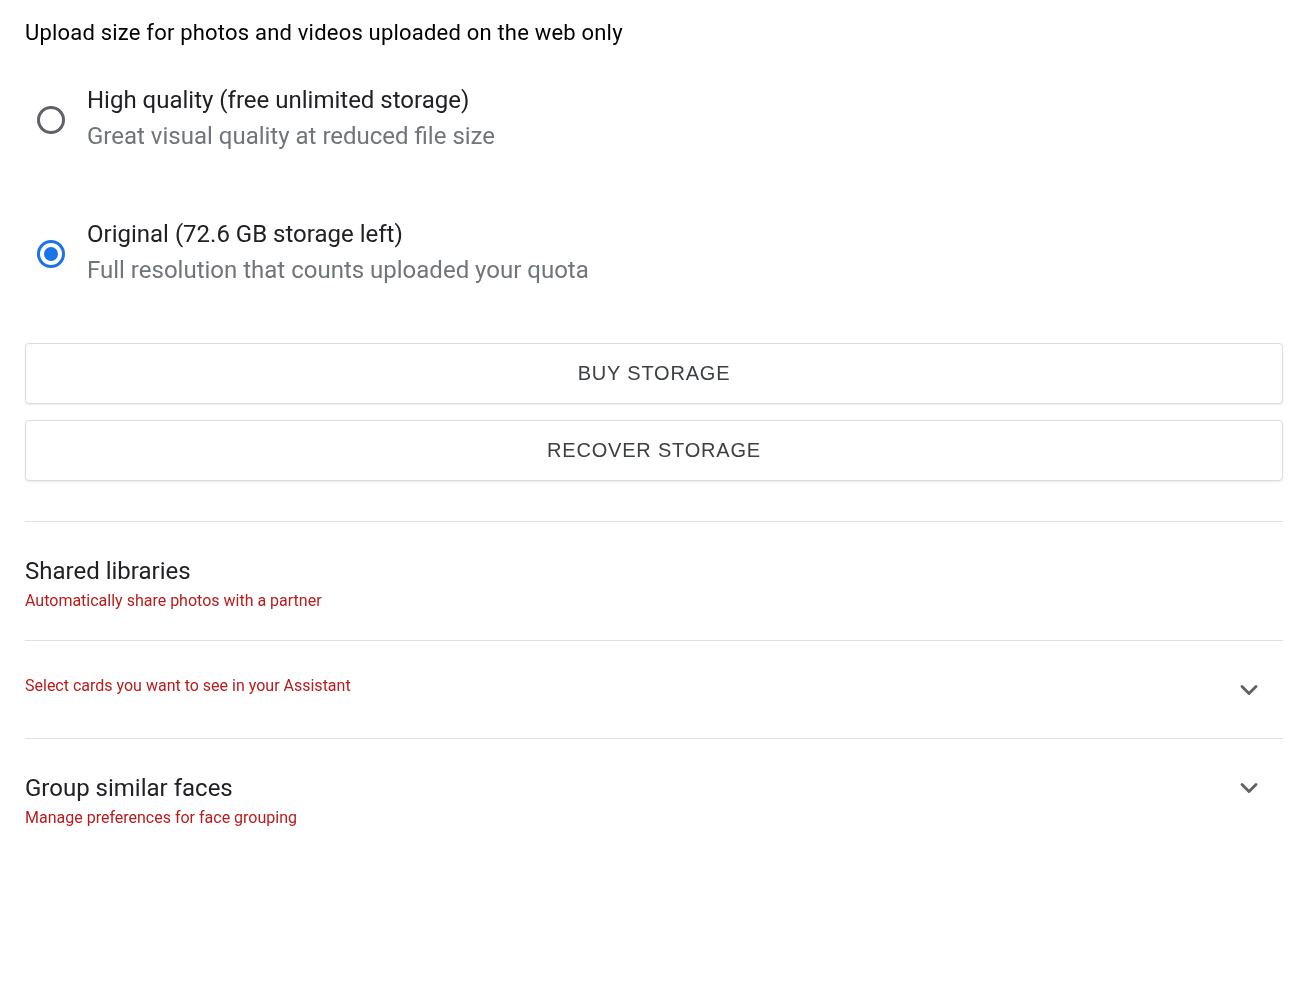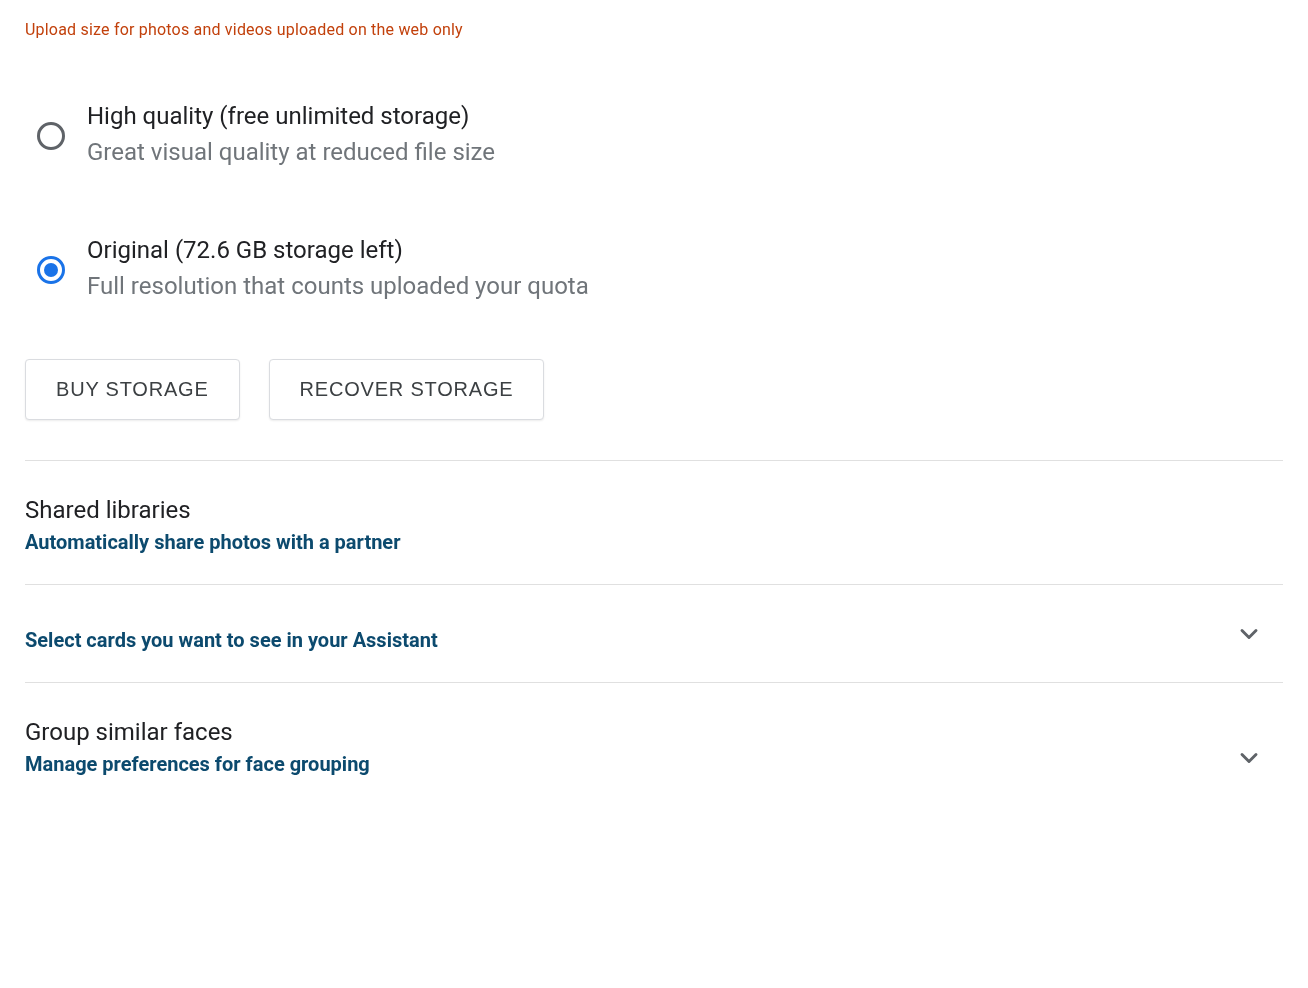--- a/index.html
+++ b/index.html
@@ -5,23 +5,23 @@
   * { box-sizing: border-box; }
   body {
     margin: 0;
     padding: 20px 25px;
     font-family: Roboto, Arial, sans-serif;
     background: #ffffff;
     color: #202124;
     width: 1308px;
   }
   .section-header {
-    font-size: 16px;
-    color: #c2410c;
-    margin-bottom: 62px;
+    font-size: 22px;
+    color: #000000;
+    margin-bottom: 40px;
     letter-spacing: 0.2px;
   }
   .radio-group {
     margin-left: 12px;
   }
   .radio-option {
     display: flex;
     align-items: center;
     margin-bottom: 65px;
     cursor: pointer;
@@ -56,23 +56,24 @@
     line-height: 1.3;
     margin-bottom: 4px;
   }
   .option-text .option-desc {
     font-size: 24px;
     color: #70757a;
     line-height: 1.4;
   }
   .button-row {
     display: flex;
-    gap: 29px;
+    gap: 16px;
     margin-top: -10px;
     margin-bottom: 40px;
+    flex-direction: column;
   }
   .mat-button {
     font-size: 20px;
     letter-spacing: 0.8px;
     font-weight: 500;
     color: #3c4043;
     background: #ffffff;
     border: 1px solid #dadce0;
     padding: 18px 30px;
     border-radius: 4px;
@@ -81,32 +82,31 @@
     text-transform: uppercase;
   }
   .divider {
     border: none;
     border-top: 1px solid #e0e0e0;
     margin: 0;
   }
   .setting-row {
     display: flex;
     justify-content: space-between;
-    align-items: flex-end;
+    align-items: flex-start;
     padding: 35px 0 30px 0;
   }
   .setting-title {
     font-size: 24px;
     color: #202124;
     margin-bottom: 6px;
   }
   .setting-desc {
-    font-size: 20px;
-    color: #0c4a6e;
-    font-weight: bold;
+    font-size: 16px;
+    color: #b91c1c;
   }
   .chevron {
     color: #5f6368;
     flex: 0 0 auto;
     margin-right: 20px;
   }
 </style>
 </head>
 <body>
 

